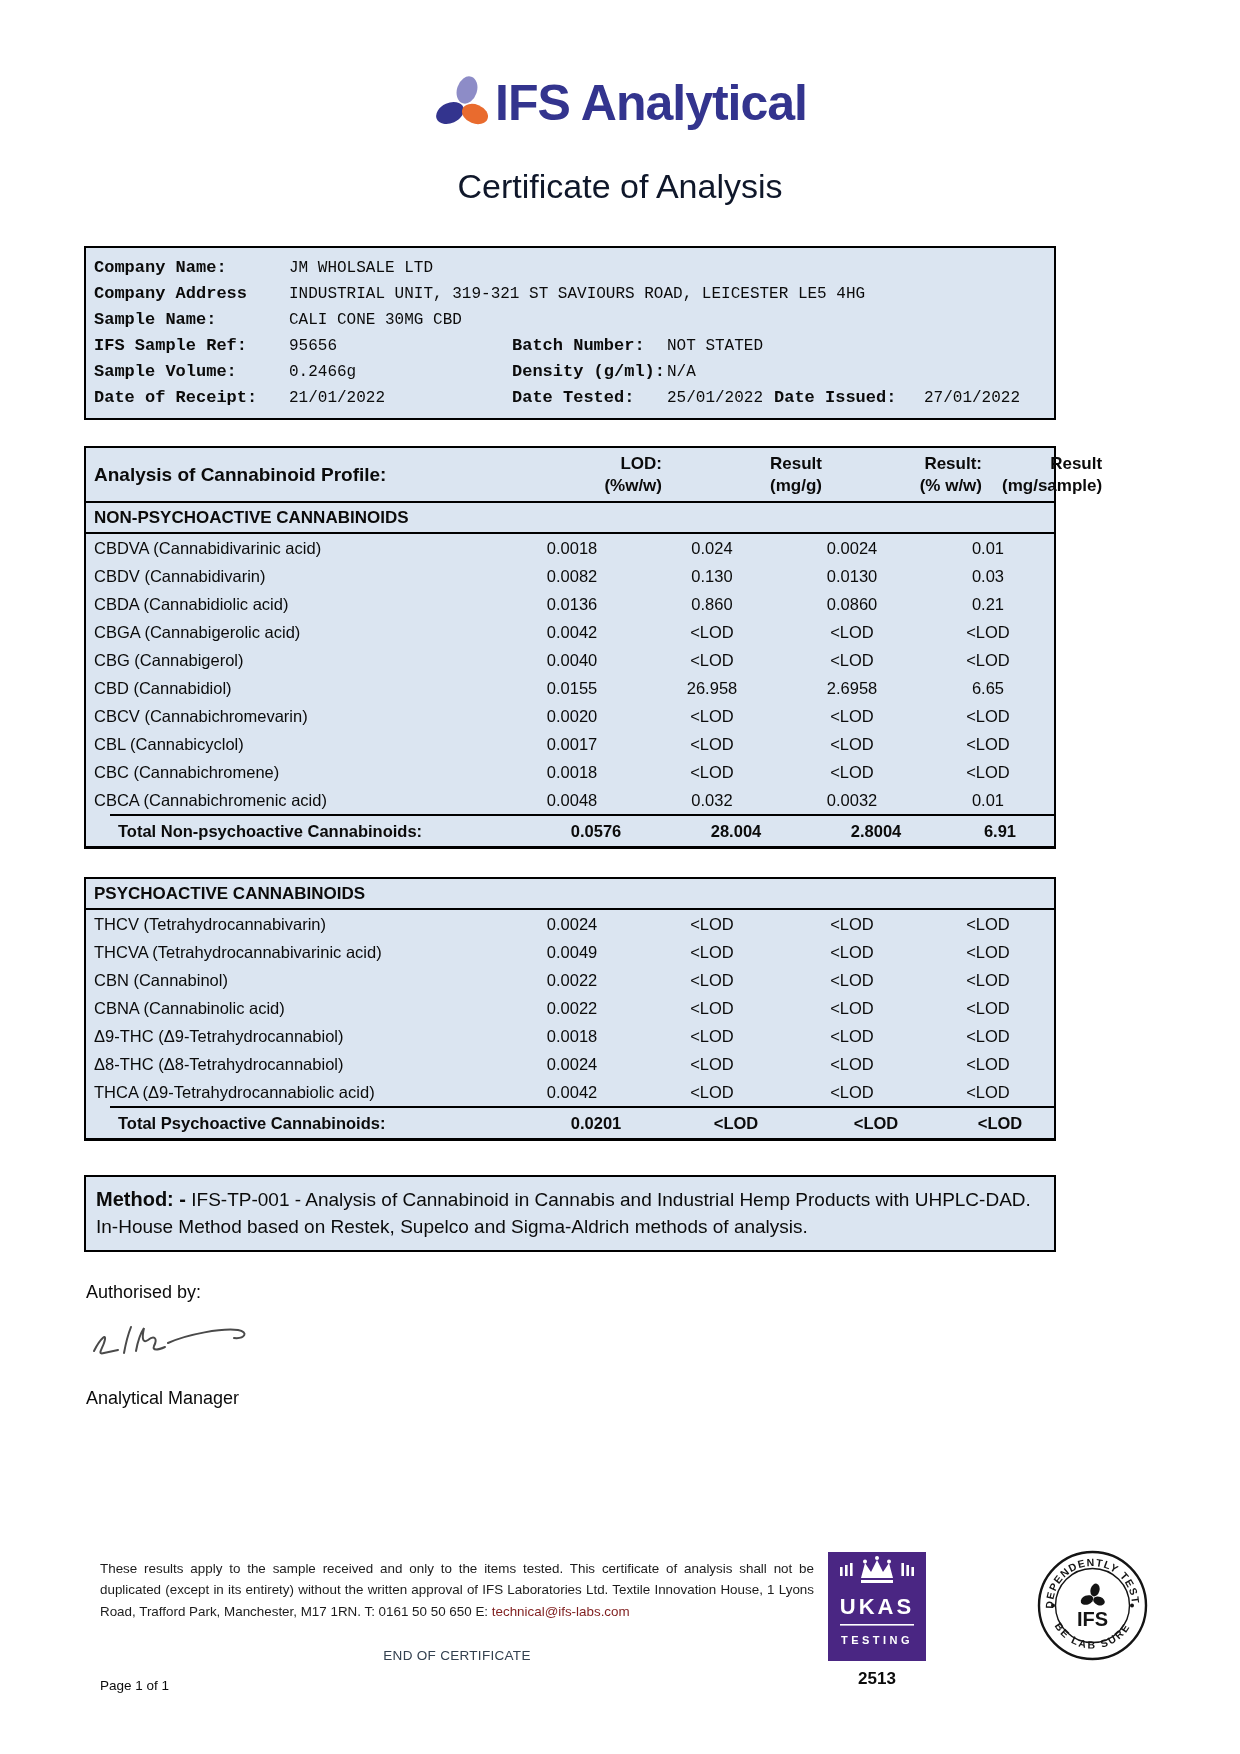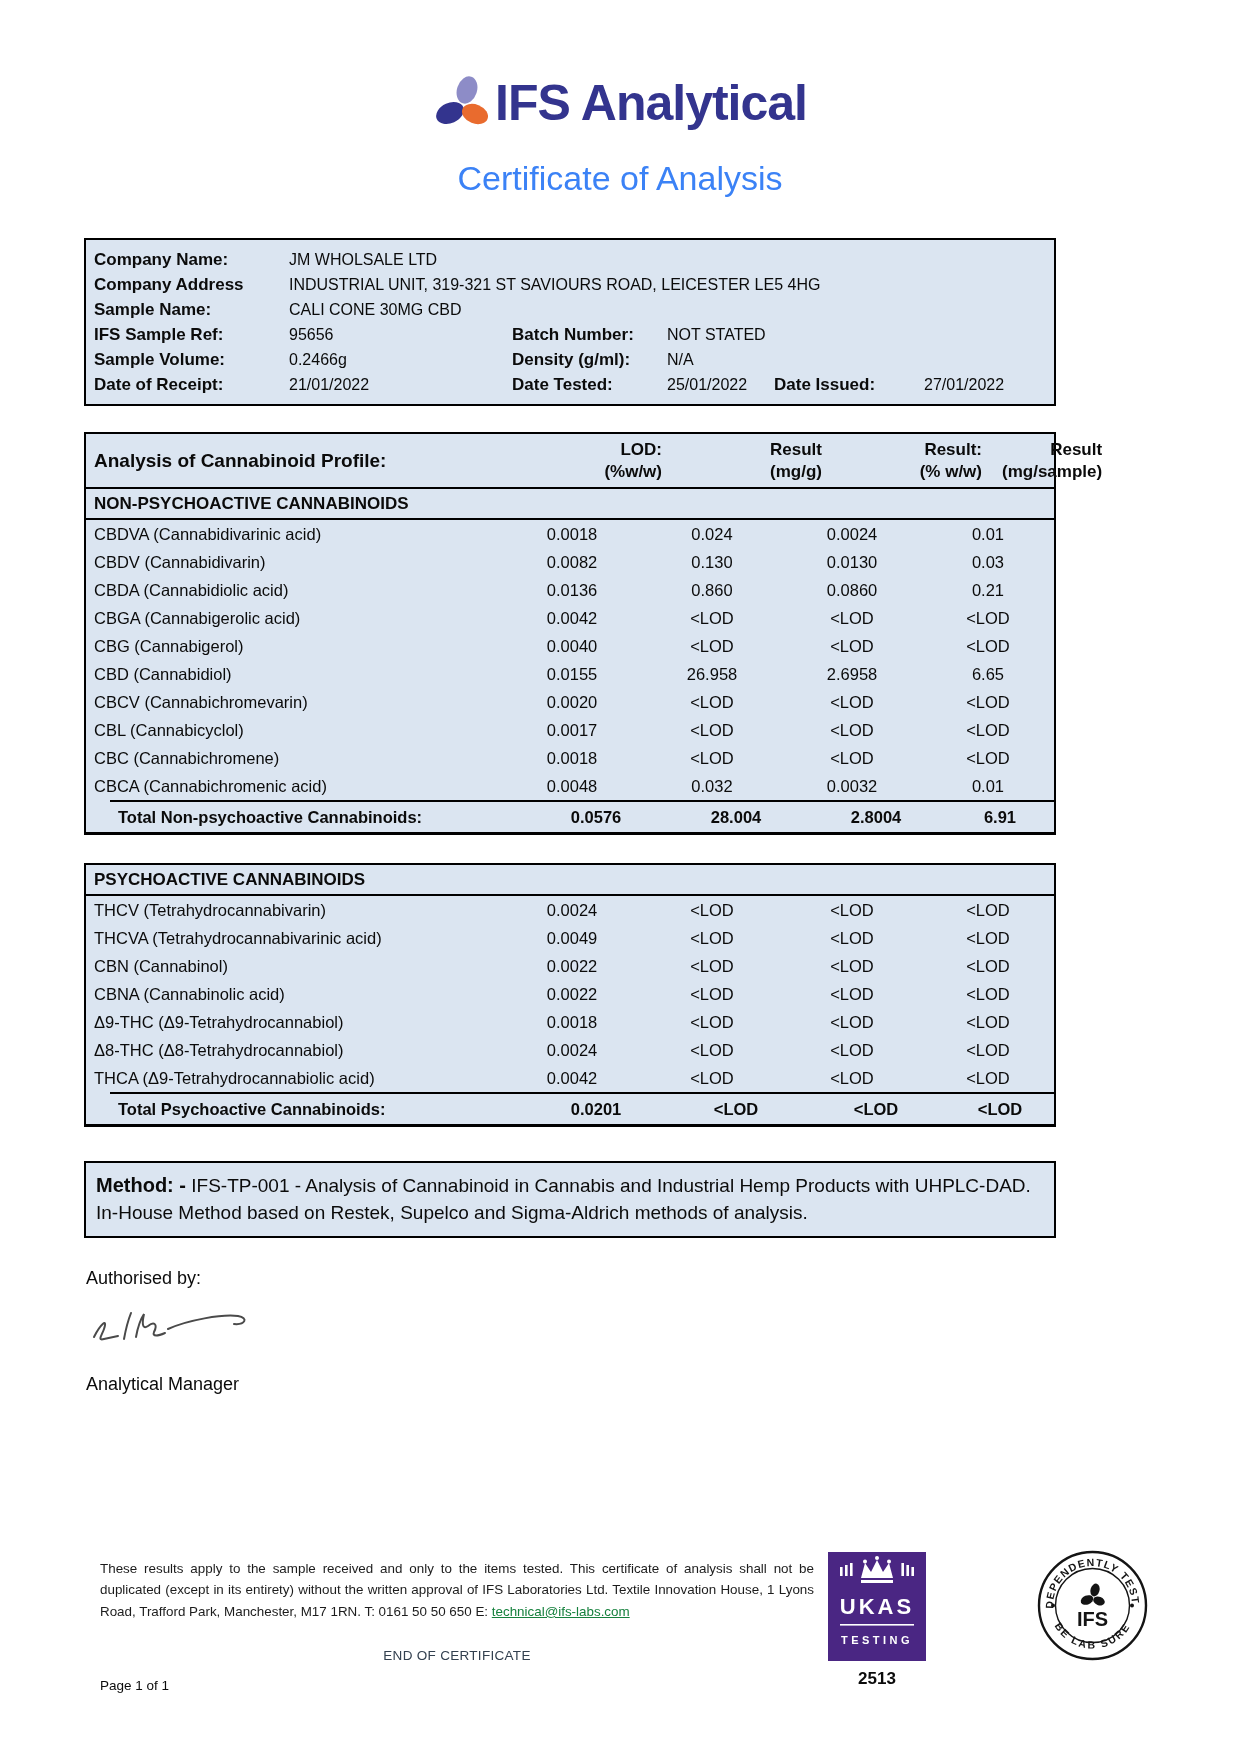--- a/index.html
+++ b/index.html
@@ -4,25 +4,25 @@
 <style>
   * { margin:0; padding:0; box-sizing:border-box; }
   html,body { background:#fff; }
   body { width:1240px; font-family:"Liberation Sans", sans-serif; color:#0b0b0b; }
   .page { position:relative; width:1240px; height:1754px; background:#fff; overflow:hidden; }
 
   
   .brand-row { padding-top:74px; text-align:center; }
   .brand-inner { display:inline-flex; align-items:center; }
   .brand-text { font-size:50px; font-weight:bold; color:#33348e; letter-spacing:-1px; }
-  .doc-title { margin-top:24px; text-align:center; font-size:34px; color:#3b82f6; }
+  .doc-title { margin-top:32px; text-align:center; font-size:34px; color:#0f172a; }
 
   
   .info-box { margin:40px 0 0 84px; width:972px; background:#dbe5f1; border:2px solid #000;
-              padding:7px 10px 7px 8px; }
+              padding:7px 10px 7px 8px;font-family:Liberation Mono, monospace; }
   .irow { display:grid; grid-template-columns:195px 223px 155px 107px 150px 1fr;
           line-height:25px; min-height:25px; align-items:baseline; }
   .lab { font-weight:bold; font-size:17px; }
   .val { font-size:16px; }
   .span-rest { grid-column:2 / -1; }
   .span-rest4 { grid-column:4 / -1; }
 
   
   .table { margin:26px 0 0 84px; width:972px; background:#dbe5f1;
            border:2px solid #000; border-bottom-width:3px; }
@@ -44,21 +44,21 @@
   .method-label { font-weight:bold; font-size:20px; }
 
   
   .auth { margin:30px 0 0 86px; font-size:18px; }
   .sig { margin:12px 0 0 88px; }
   .signatory { margin:14px 0 0 86px; font-size:18px; line-height:1.45; }
 
   
   .disclaimer { position:absolute; left:100px; top:1558px; width:714px; font-size:13.4px;
                 color:#1c1c1c; text-align:justify; line-height:1.6; }
-  .email { text-decoration:underline; color:#15803d; cursor:pointer; }
+  .email { color:#7f1d1d; cursor:pointer; }
   .end-cert { position:absolute; left:100px; top:1648px; width:714px; text-align:center;
               font-size:13.5px; color:#33404f; letter-spacing:.3px; }
   .page-num { position:absolute; left:100px; top:1678px; font-size:13.5px; }
 
   .ukas { position:absolute; left:828px; top:1552px; width:98px; height:109px; }
   .ukas-num { position:absolute; left:828px; top:1669px; width:98px; text-align:center;
               font-weight:bold; font-size:17px; }
   .stamp { position:absolute; left:1036px; top:1549px; width:113px; height:113px; }
 </style>
 </head>

